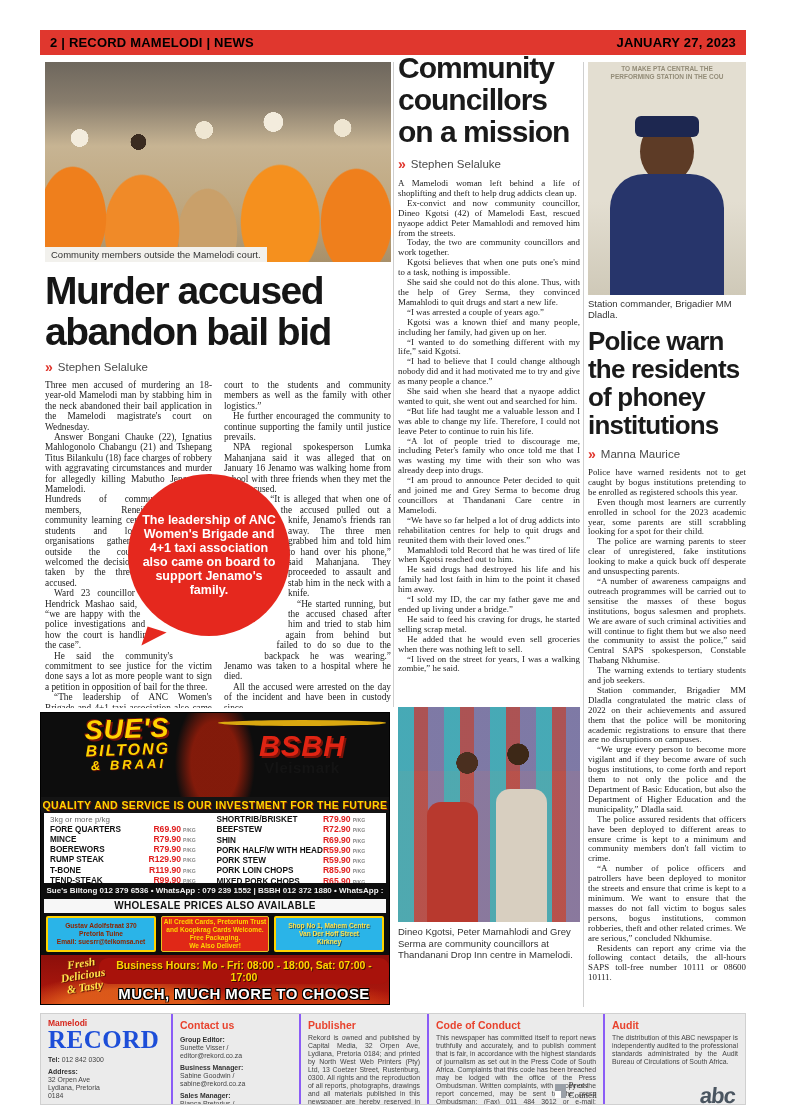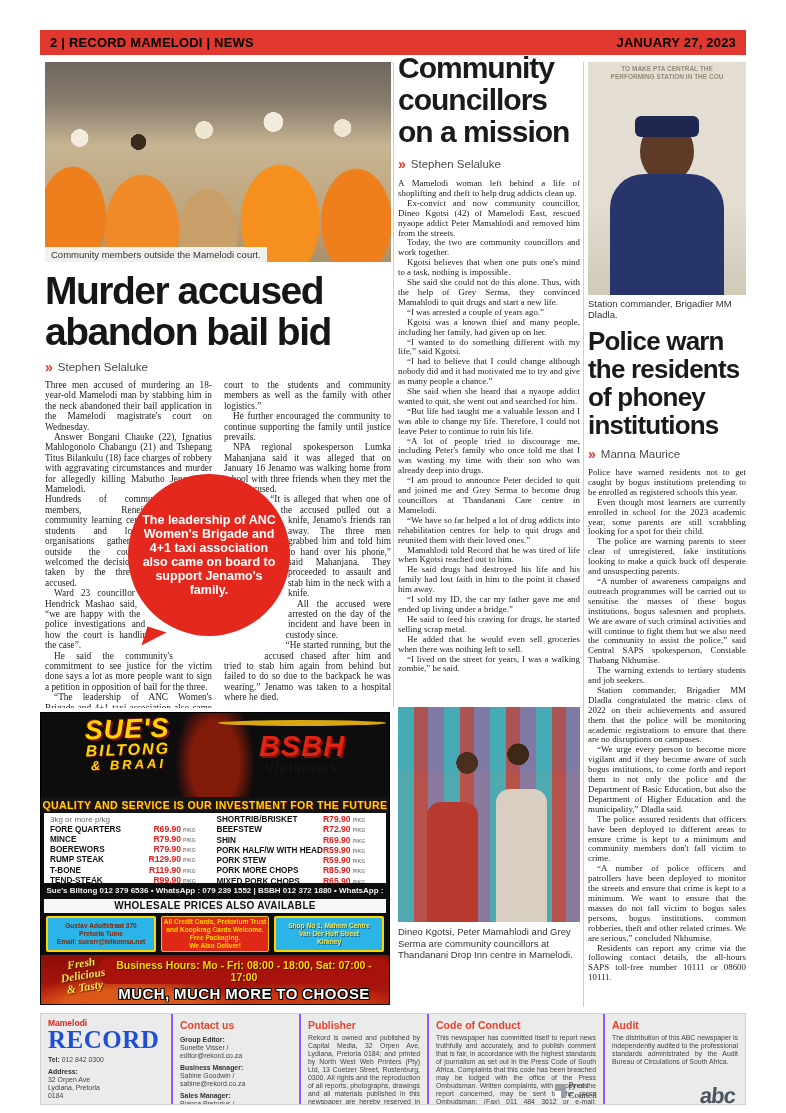--- a/index.html
+++ b/index.html
@@ -227,22 +227,22 @@
       </div>
       <div class="bcol">
         <div>
             <p>court to the students and community members as well as the family with other logistics.”</p>
             <p>He further encouraged the community to continue supporting the family until justice prevails.</p>
             <p>NPA regional spokesperson Lumka Mahanjana said it was alleged that on January 16 Jenamo was walking home from school with three friends when they met the three accused.</p>
           </div>
         <div class="sp-l"></div>
         <div>
             <p>“It is alleged that when one of the accused pulled out a knife, Jenamo's friends ran away. The three men grabbed him and told him to hand over his phone,” said Mahanjana. They proceeded to assault and stab him in the neck with a knife.</p>
+            <p>“He started running, but the accused chased after him and tried to stab him again from behind but failed to do so due to the backpack he was wearing.” Jenamo was taken to a hospital where he died.</p>
             <p>All the accused were arrested on the day of the incident and have been in custody since.</p>
-            <p>“He started running, but the accused chased after him and tried to stab him again from behind but failed to do so due to the backpack he was wearing.” Jenamo was taken to a hospital where he died.</p>
           </div>
       </div>
       <div class="pullquote">The leadership of ANC Women's Brigade and 4+1 taxi association also came on board to support Jenamo's family.</div>
     </div>
   </section>
 
   <div class="vrule vr1"></div>
   <div class="vrule vr2"></div>
 
   <section class="art-mid">
@@ -394,21 +394,21 @@
               <span class="pu">P/KG</span>
             </div>
 
             <div class="prow">
               <span class="pn">PORK STEW</span>
               <span class="pp">R59.90</span>
               <span class="pu">P/KG</span>
             </div>
 
             <div class="prow">
-              <span class="pn">PORK MORE CHOPS</span>
+              <span class="pn">PORK LOIN CHOPS</span>
               <span class="pp">R85.90</span>
               <span class="pu">P/KG</span>
             </div>
 
             <div class="prow">
               <span class="pn">MIXED PORK CHOPS</span>
               <span class="pp">R65.90</span>
               <span class="pu">P/KG</span>
             </div>
           </div>

